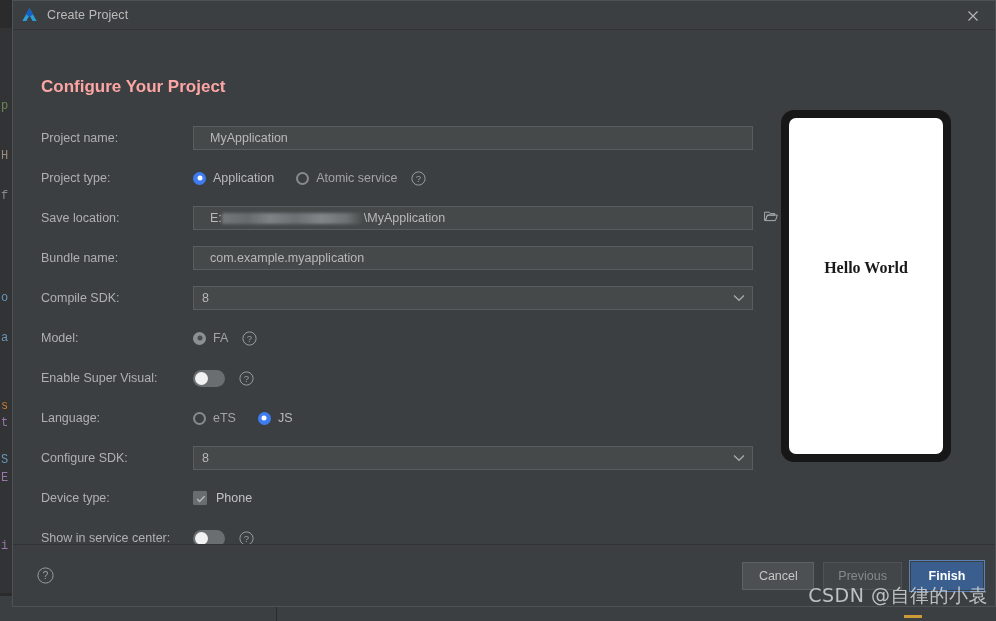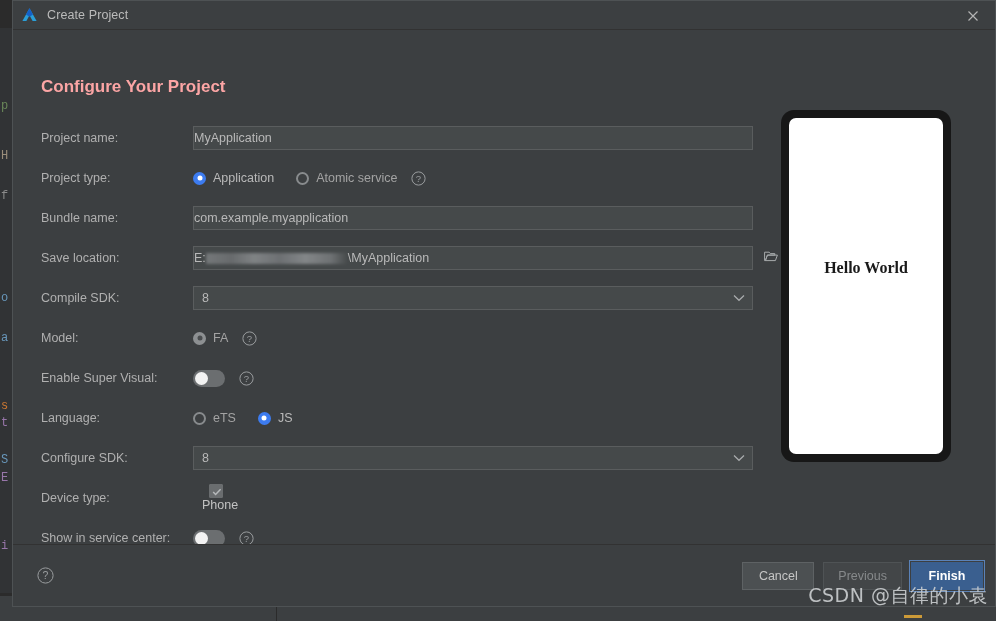--- a/index.html
+++ b/index.html
@@ -95,21 +95,21 @@
   }
   .field-zone { flex: 1 1 auto; display: flex; align-items: center; position: relative; }
 
   .text-input {
     width: 560px; height: 24px;
     background: #45494a;
     border: 1px solid #5a5d5e;
     color: #b9b9b9;
     font-size: 12.5px;
     font-family: "Liberation Sans", sans-serif;
-    padding: 0 0;
+    padding: 0 16px;
     outline: none;
     display: flex; align-items: center;
   }
   .text-input.with-trail { padding-right: 28px; }
 
   .combo {
     width: 560px; height: 24px;
     background: #45494a;
     border: 1px solid #5a5d5e;
     color: #b9b9b9;
@@ -160,21 +160,21 @@
   }
   .radio-dot.checked-disabled::after {
     content: ""; position: absolute; left: 50%; top: 50%;
     transform: translate(-50%,-50%);
     width: 5px; height: 5px; border-radius: 50%; background: #4a4d4f;
   }
   .radio-label { font-size: 12.5px; color: #b9b9b9; margin-left: 7px; }
   .radio-label.dim { color: #a3a3a3; }
 
   
-  .check-opt { display: flex; align-items: center; cursor: default; flex-direction: column; }
+  .check-opt { display: flex; align-items: center; cursor: default; }
   .check-box {
     width: 14px; height: 14px; flex: 0 0 14px;
     background: #6a6d6f; border: 1px solid #6a6d6f; border-radius: 1px;
     position: relative;
   }
   .check-box svg { position: absolute; left: 1px; top: 1px; }
   .check-label { font-size: 12.5px; color: #c2c2c2; margin-left: 9px; }
 
   
   .toggle {
@@ -329,40 +329,40 @@
           <span class="help-icon">
             <svg width="15" height="15" viewBox="0 0 15 15">
               <circle cx="7.5" cy="7.5" r="6.6" fill="none" stroke="#9a9d9f" stroke-width="1"></circle>
               <text x="7.5" y="11" text-anchor="middle" font-size="9.5" fill="#9a9d9f" font-family="Liberation Sans, sans-serif">?</text>
             </svg>
           </span>
         </div>
       </div>
 
       <div class="form-row">
-        <div class="field-label">Bundle name:</div>
-        <div class="field-zone">
-          <div class="text-input" title="com.example.myapplication">com.example.myapplication</div>
-        </div>
-      </div>
-
-      <div class="form-row">
         <div class="field-label">Save location:</div>
         <div class="field-zone">
           <div class="text-input with-trail">
             <span>E:</span>
               <span class="redact"></span>
               <span>\MyApplication</span>
             <span class="trail-icon">
               <svg width="14" height="13" viewBox="0 0 14 13">
                 <path d="M0.6 2.2 L5.2 2.2 L6.3 3.6 L10.8 3.6 L10.8 5.1 L3.4 5.1 L1.4 10.6 L0.6 10.6 Z" fill="none" stroke="#a7aaac" stroke-width="1"></path>
                 <path d="M3.4 5.1 L13.4 5.1 L11.4 10.6 L1.4 10.6 Z" fill="none" stroke="#a7aaac" stroke-width="1"></path>
               </svg>
             </span>
           </div>
+        </div>
+      </div>
+
+      <div class="form-row">
+        <div class="field-label">Bundle name:</div>
+        <div class="field-zone">
+          <div class="text-input" title="com.example.myapplication">com.example.myapplication</div>
         </div>
       </div>
 
       <div class="form-row">
         <div class="field-label">Compile SDK:</div>
         <div class="field-zone">
           <div class="combo">
             <span>8</span>
             <span class="chev">
               <svg width="12" height="8" viewBox="0 0 12 8">

